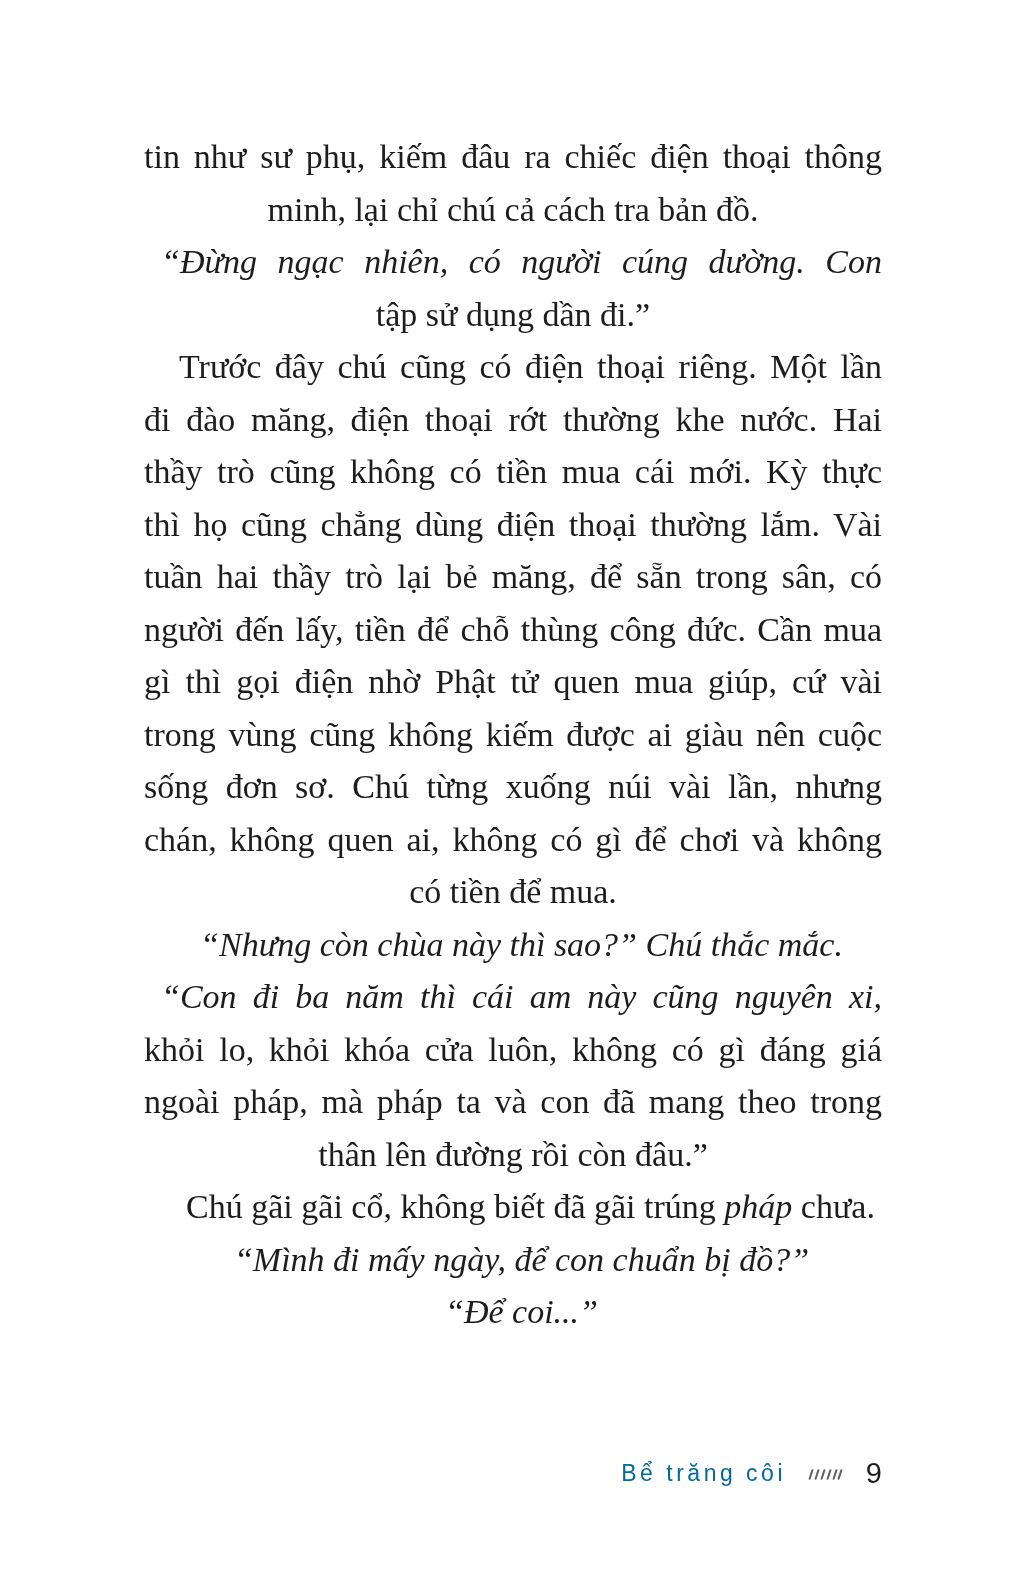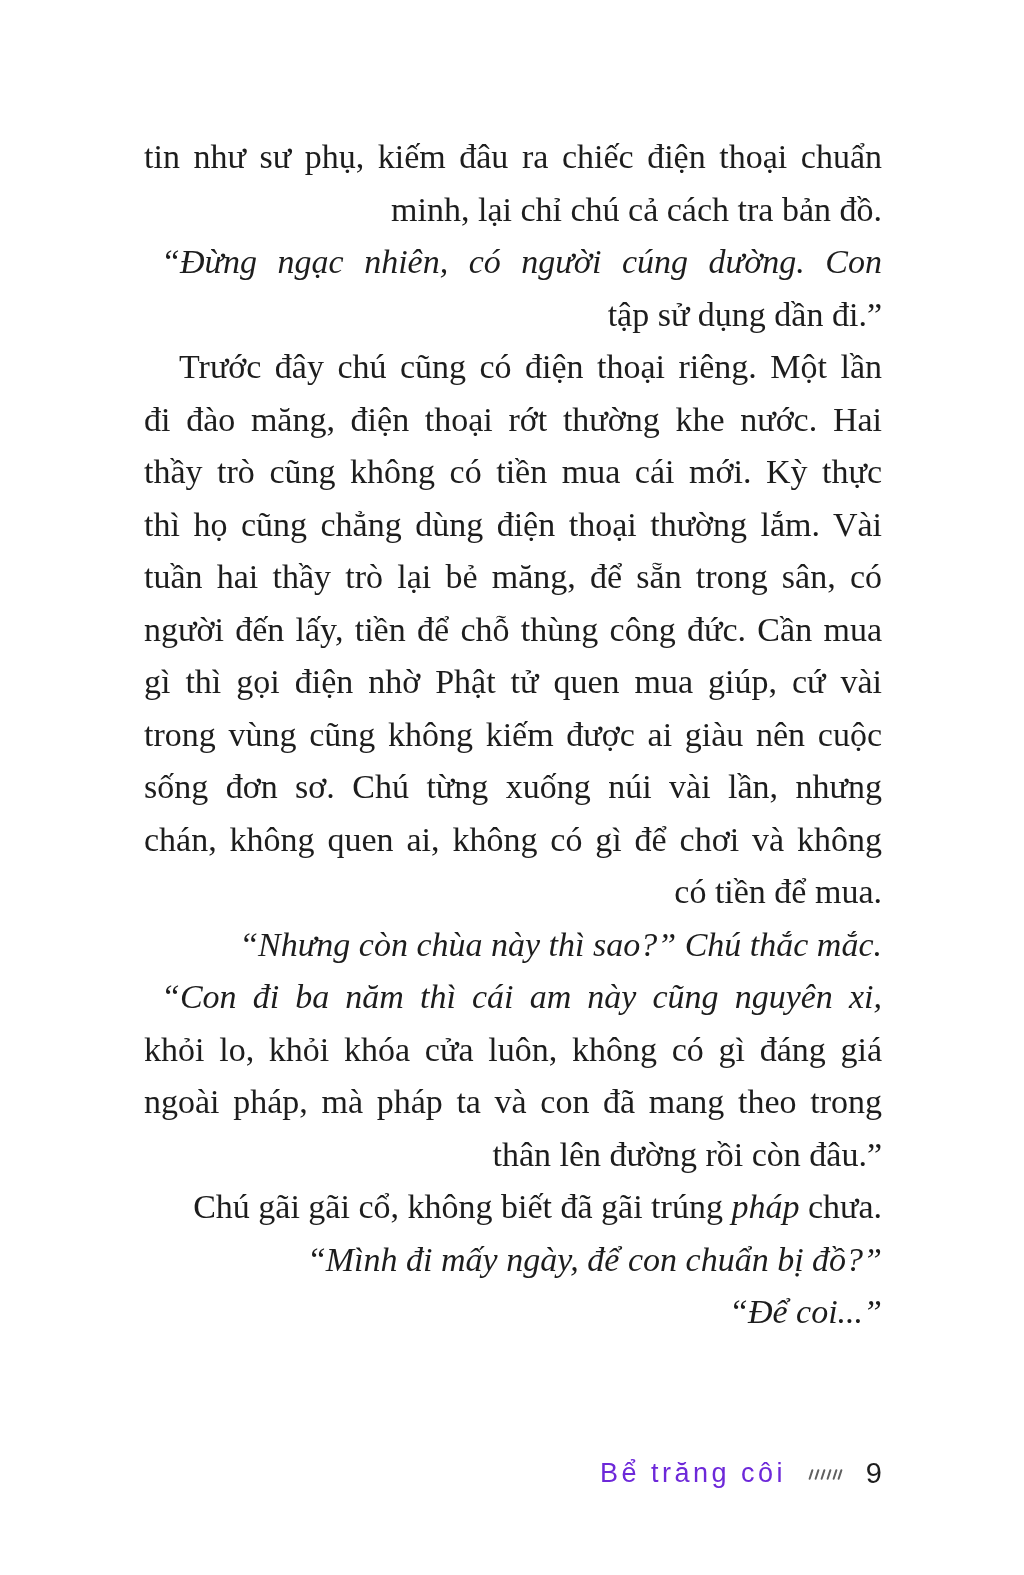--- a/index.html
+++ b/index.html
@@ -14,57 +14,57 @@
     position:absolute;
     left:144px;top:131px;width:738px;
     font-size:34px;
     line-height:52.5px;
     color:#1d1d1d;
   }
   .line{height:52.5px;}
   
   .just{text-align:justify;text-align-last:justify;}
   
-  .left{text-align:right;white-space:nowrap;}
+  .left{text-align:center;white-space:nowrap;}
   
   .ind{padding-left:35px;}
   .ind-q{padding-left:17px;font-style:italic;}
   .em{font-style:italic;}
 
   .footer{
     position:absolute;
     left:144px;top:1456px;width:738px;height:34px;
     display:flex;justify-content:flex-end;align-items:center;
     gap:24px;
     font-family:"Liberation Sans","DejaVu Sans",sans-serif;
   }
   .book-title{
-    font-size:27px;
+    font-size:23px;
     letter-spacing:3.5px;
-    color:#6d28d9;
+    color:#0369a1;
     white-space:nowrap;
   }
   .marks{display:flex;align-items:center;gap:3.5px;padding-top:3px;}
   .marks i{
     display:block;
     width:2.4px;height:11px;
     background:#616161;
     border-radius:1.2px;
     transform:rotate(18deg);
   }
   .page-num{
     font-size:29px;
     color:#1d1d1d;
   }
 </style>
 </head>
 <body>
 
 <div class="text-block">
-  <div class="line just">tin như sư phụ, kiếm đâu ra chiếc điện thoại chuẩn</div>
+  <div class="line just">tin như sư phụ, kiếm đâu ra chiếc điện thoại thông</div>
   <div class="line left">minh, lại chỉ chú cả cách tra bản đồ.</div>
   <div class="line just ind-q">“Đừng ngạc nhiên, có người cúng dường. Con</div>
   <div class="line left">tập sử dụng dần đi.”</div>
   <div class="line just ind">Trước đây chú cũng có điện thoại riêng. Một lần</div>
   <div class="line just">đi đào măng, điện thoại rớt thường khe nước. Hai</div>
   <div class="line just">thầy trò cũng không có tiền mua cái mới. Kỳ thực</div>
   <div class="line just">thì họ cũng chẳng dùng điện thoại thường lắm. Vài</div>
   <div class="line just">tuần hai thầy trò lại bẻ măng, để sẵn trong sân, có</div>
   <div class="line just">người đến lấy, tiền để chỗ thùng công đức. Cần mua</div>
   <div class="line just">gì thì gọi điện nhờ Phật tử quen mua giúp, cứ vài</div>

